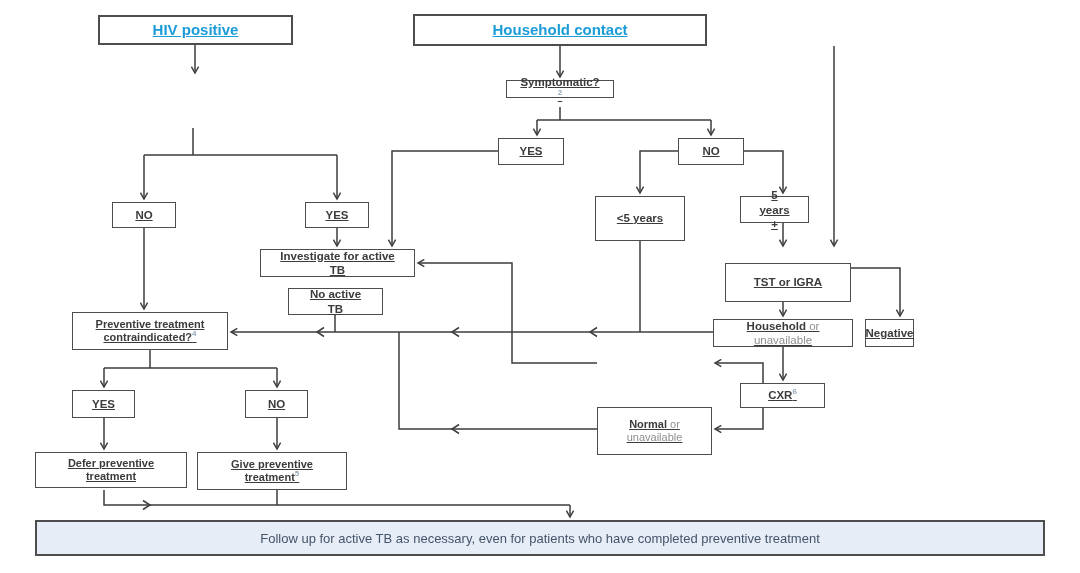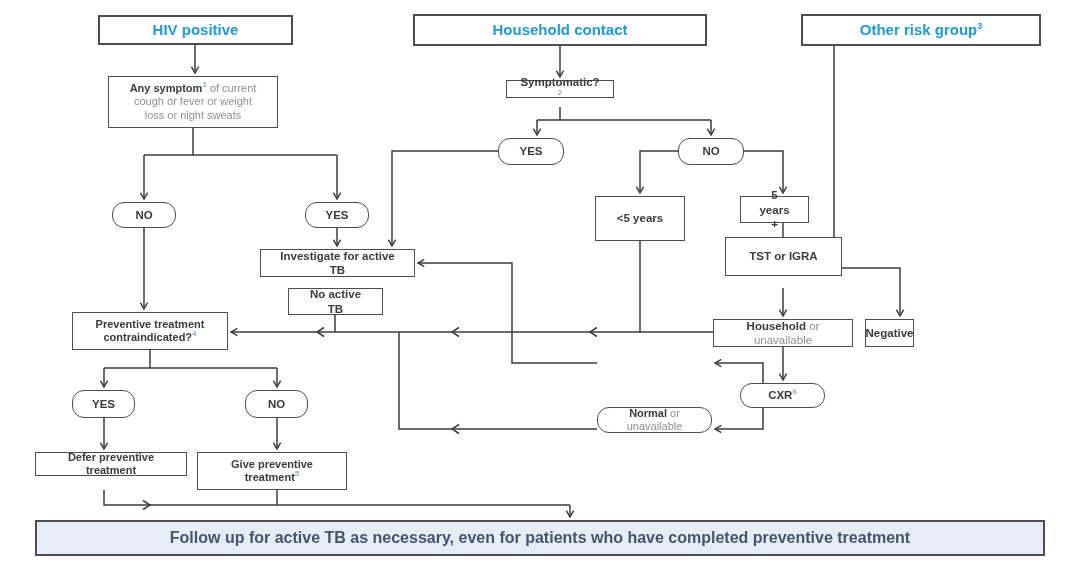--- a/index.html
+++ b/index.html
@@ -5,31 +5,31 @@
   html,body{margin:0;padding:0;background:#ffffff;}
   .stage{
     position:relative;width:1080px;height:573px;background:#fff;
     font-family:"Liberation Sans","DejaVu Sans",sans-serif;color:#3b3b3b;overflow:hidden;
   }
   .wires{position:absolute;left:0;top:0;}
   .node{
     position:absolute;box-sizing:border-box;background:#fff;
     border:1.5px solid #4d4d4d;
     display:flex;align-items:center;justify-content:center;text-align:center;
-    font-size:11.5px;font-weight:bold;line-height:1.22;padding:2px 19px;
+    font-size:11.5px;font-weight:bold;line-height:1.22;padding:2px 19px;text-decoration:underline;
   }
   .hdr{border-width:2px;font-size:15px;color:#1b9cd8;}
-  .pill{border-radius:12px;}
+  .pill{border-radius:0;}
   .muted{color:#8f8f8f;font-weight:normal;}
   .sup{color:#93a9bd;font-size:8px;vertical-align:super;line-height:0;font-weight:bold;}
   .hdr .sup{color:#1b9cd8;font-size:9px;}
   .bar{
     position:absolute;box-sizing:border-box;background:#e7edf7;border:2px solid #4d4d4d;
     display:flex;align-items:center;justify-content:center;text-align:center;
-    font-size:16px;color:#44546a;font-weight:bold;
+    font-size:13px;color:#44546a;font-weight:normal;
   }
 </style>
 </head>
 <body>
 
 <div class="stage">
 
   <svg class="wires" width="1080" height="573" viewBox="0 0 1080 573">
     <defs>
       <marker id="arrow" viewBox="0 0 10 10" refX="8" refY="5" markerWidth="9" markerHeight="9" markerUnits="userSpaceOnUse" orient="auto-start-reverse">
@@ -87,27 +87,21 @@
       <path d="M570,505 V517" marker-end="url(#arrow)"></path>
     </g>
   </svg>
 
   <div class="node hdr" style="left:98px;top:15px;width:195px;height:30px">
     <span>HIV positive</span>
   </div>
   <div class="node hdr" style="left:413px;top:14px;width:294px;height:32px">
     <span>Household contact</span>
   </div>
-  <div class="node hdr" style="left:801px;top:14px;width:240px;height:32px">
-    <span><span>Other risk group</span><sup class="sup">3</sup></span>
-  </div>
 
-  <div class="node" style="left:108px;top:76px;width:170px;height:52px;font-size:11px">
-    <span><b>Any symptom</b><sup class="sup">1</sup><span class="muted"> of current cough or fever or weight loss or night sweats</span></span>
-  </div>
   <div class="node pill" style="left:112px;top:202px;width:64px;height:26px">
     <span>NO</span>
   </div>
   <div class="node pill" style="left:305px;top:202px;width:64px;height:26px">
     <span>YES</span>
   </div>
 
   <div class="node" style="left:506px;top:80px;width:108px;height:18px">
     <span><span>Symptomatic?</span><sup class="sup">2</sup></span>
   </div>
@@ -117,53 +111,53 @@
   <div class="node pill" style="left:678px;top:138px;width:66px;height:27px">
     <span>NO</span>
   </div>
   <div class="node" style="left:595px;top:196px;width:90px;height:45px">
     <span>&lt;5 years</span>
   </div>
   <div class="node" style="left:740px;top:196px;width:69px;height:27px">
     <span>5 years +</span>
   </div>
 
-  <div class="node" style="left:725px;top:237px;width:117px;height:39px">
+  <div class="node" style="left:725px;top:263px;width:126px;height:39px">
     <span>TST or IGRA</span>
   </div>
   <div class="node" style="left:713px;top:319px;width:140px;height:28px">
     <span><b>Household</b><span class="muted"> or unavailable</span></span>
   </div>
   <div class="node" style="left:865px;top:319px;width:49px;height:28px">
     <span>Negative</span>
   </div>
   <div class="node pill" style="left:740px;top:383px;width:85px;height:25px">
     <span><span>CXR</span><sup class="sup">6</sup></span>
   </div>
-  <div class="node pill" style="left:597px;top:407px;width:115px;height:26px;font-size:11px">
+  <div class="node pill" style="left:597px;top:407px;width:115px;height:48px;font-size:11px">
     <span><b>Normal</b><span class="muted"> or</span><br><span class="muted">unavailable</span></span>
   </div>
 
   <div class="node" style="left:260px;top:249px;width:155px;height:28px">
     <span>Investigate for active TB</span>
   </div>
   <div class="node" style="left:288px;top:288px;width:95px;height:27px">
     <span>No active TB</span>
   </div>
 
   <div class="node" style="left:72px;top:312px;width:156px;height:38px;font-size:11px">
     <span><span>Preventive treatment</span><br><span>contraindicated?</span><sup class="sup">4</sup></span>
   </div>
   <div class="node pill" style="left:72px;top:390px;width:63px;height:28px">
     <span>YES</span>
   </div>
   <div class="node pill" style="left:245px;top:390px;width:63px;height:28px">
     <span>NO</span>
   </div>
-  <div class="node" style="left:35px;top:452px;width:152px;height:24px;font-size:11px">
+  <div class="node" style="left:35px;top:452px;width:152px;height:36px;font-size:11px">
     <span><span>Defer preventive</span><br><span>treatment</span></span>
   </div>
   <div class="node" style="left:197px;top:452px;width:150px;height:38px;font-size:11px">
     <span><span>Give preventive</span><br><span>treatment</span><sup class="sup">5</sup></span>
   </div>
 
   <div class="bar" style="left:35px;top:520px;width:1010px;height:36px">
     <span>Follow up for active TB as necessary, even for patients who have completed preventive treatment</span>
   </div>
 

